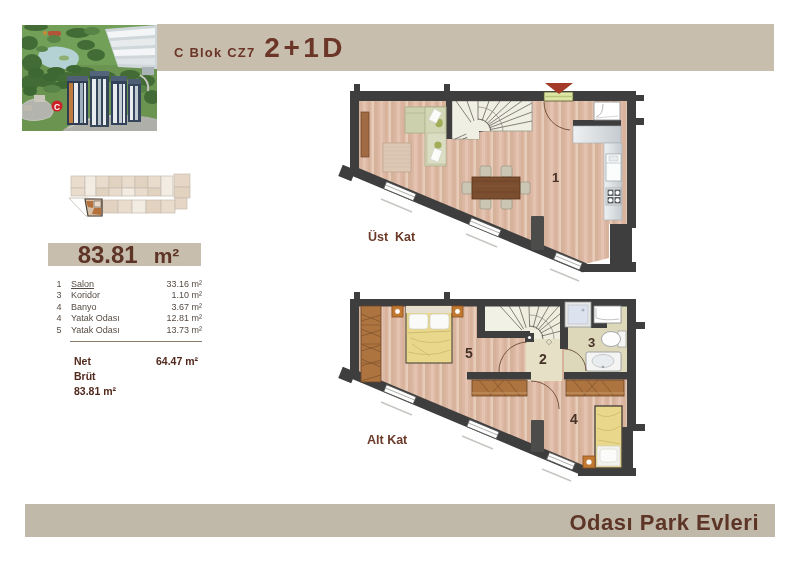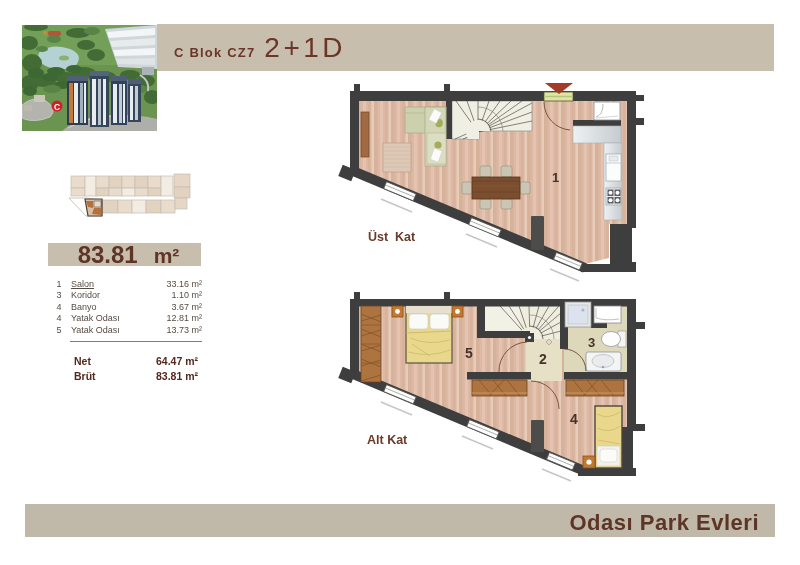--- a/index.html
+++ b/index.html
@@ -3,21 +3,21 @@
 <style>
 html,body{margin:0;padding:0;background:#fff;}
 body{width:800px;height:565px;position:relative;font-family:"Liberation Sans",sans-serif;overflow:hidden;}
 .abs{position:absolute;}
 </style></head>
 <body>
 
 <div class="abs" style="left:157px;top:24px;width:617px;height:47px;background:#c8beae;"></div>
 
 <div class="abs" style="left:174px;top:24px;height:47px;line-height:48.5px;color:#6b3527;white-space:nowrap;">
-<span style="font-size:13px;font-weight:bold;letter-spacing:1.2px;">C Blok CZ7</span><span style="font-size:28px;font-weight:normal;letter-spacing:3.5px;margin-left:9px;">2+1D</span>
+<span style="font-size:13px;font-weight:bold;letter-spacing:1.2px;">C Blok CZ7</span><span style="font-size:28px;font-weight:bold;letter-spacing:3.5px;margin-left:9px;">2+1D</span>
 </div>
 
 <div class="abs" style="left:22px;top:25px;width:135px;height:106px;">
 <svg width="135" height="106" viewBox="0 0 135 106" xmlns="http://www.w3.org/2000/svg">
 <rect width="135" height="106" fill="#6a9450"></rect>
 <rect y="0" width="135" height="40" fill="#73a058"></rect>
 
 <path d="M18,26 Q32,18 48,24 Q62,30 54,40 Q40,48 26,42 Q12,36 18,26Z" fill="#b4d2d4"></path>
 <ellipse cx="42" cy="33" rx="5" ry="2.5" fill="#8fae71"></ellipse>
 
@@ -170,21 +170,21 @@
     </div>
 </div>
 
 <div class="abs" style="left:70px;top:340.5px;width:132px;height:1.8px;background:#8a7a68;"></div>
 
 <div class="abs" style="left:74px;top:342px;width:124px;font-size:10.5px;font-weight:bold;color:#52291d;">
 <div style="display:flex;height:14.8px;line-height:14.8px;margin-top:12px;">
       <div style="flex:1;">Net</div>
       <div>64.47 m²</div>
     </div>
-<div style="display:flex;height:14.8px;line-height:14.8px;">
+<div style="display:flex;height:14.8px;line-height:14.8px;flex-direction:column;">
       <div style="flex:1;">Brüt</div>
       <div>83.81 m²</div>
     </div>
 </div>
 
 <div class="abs" style="left:330px;top:80px;width:330px;height:410px;">
 <svg width="330" height="410" viewBox="330 80 330 410" xmlns="http://www.w3.org/2000/svg">
 <defs>
 <pattern id="wood" width="17" height="80" patternUnits="userSpaceOnUse">
 <rect width="17" height="80" fill="#dcb8a5"></rect>

